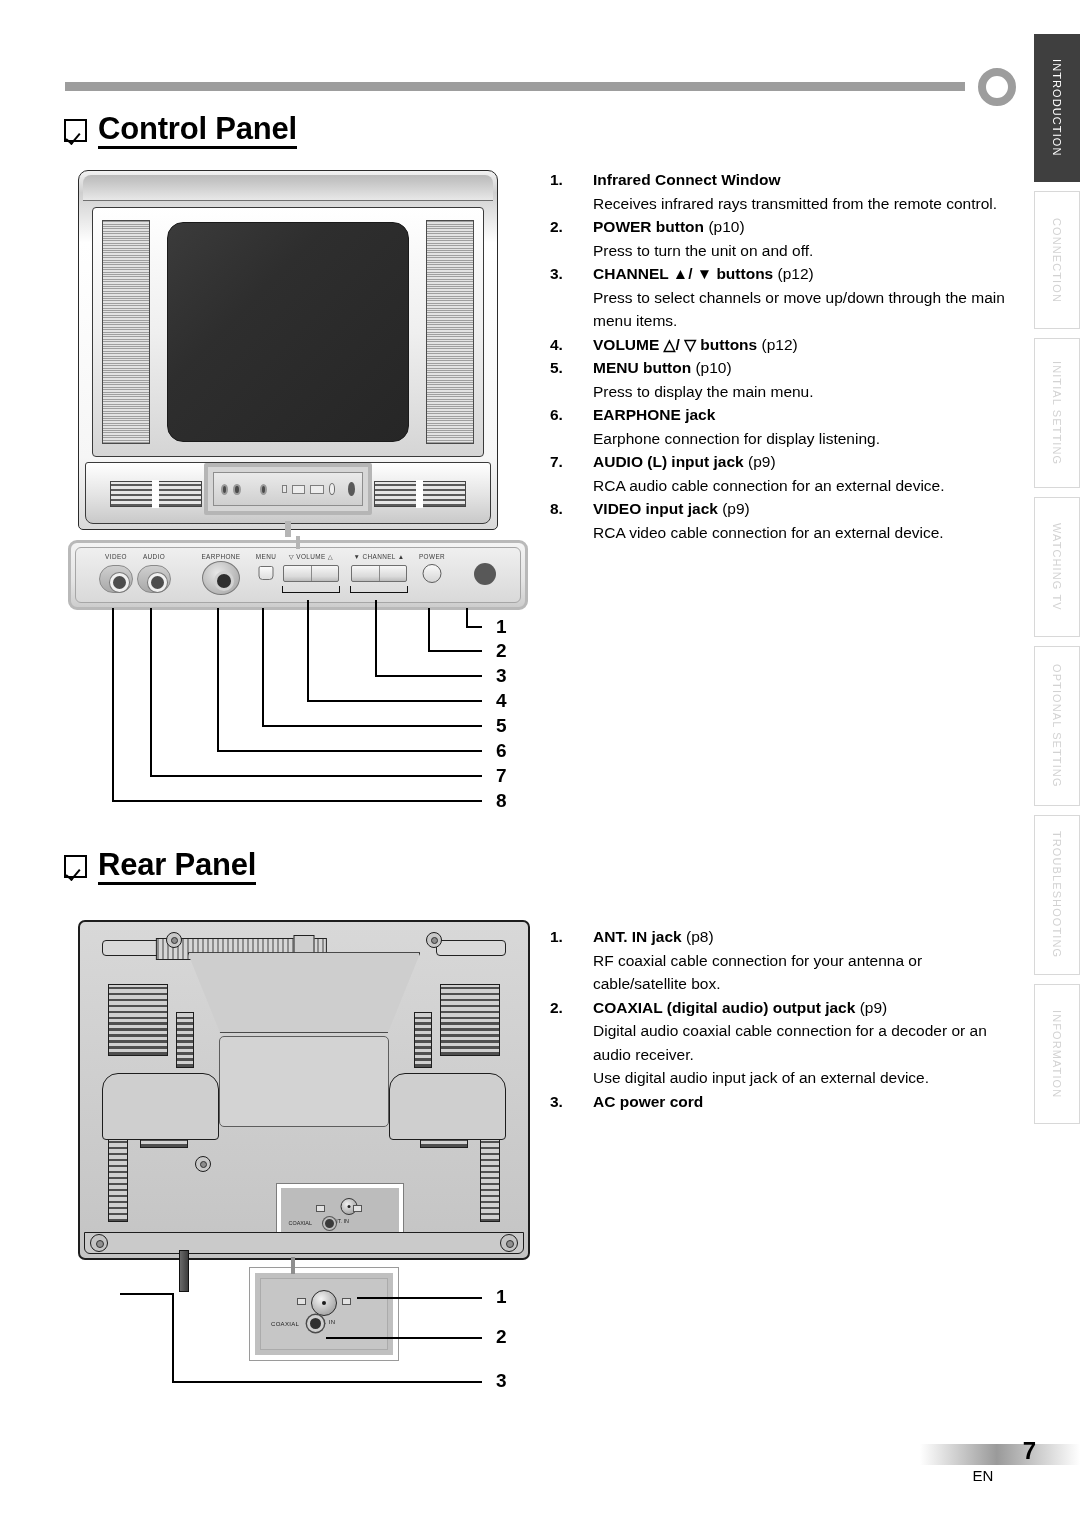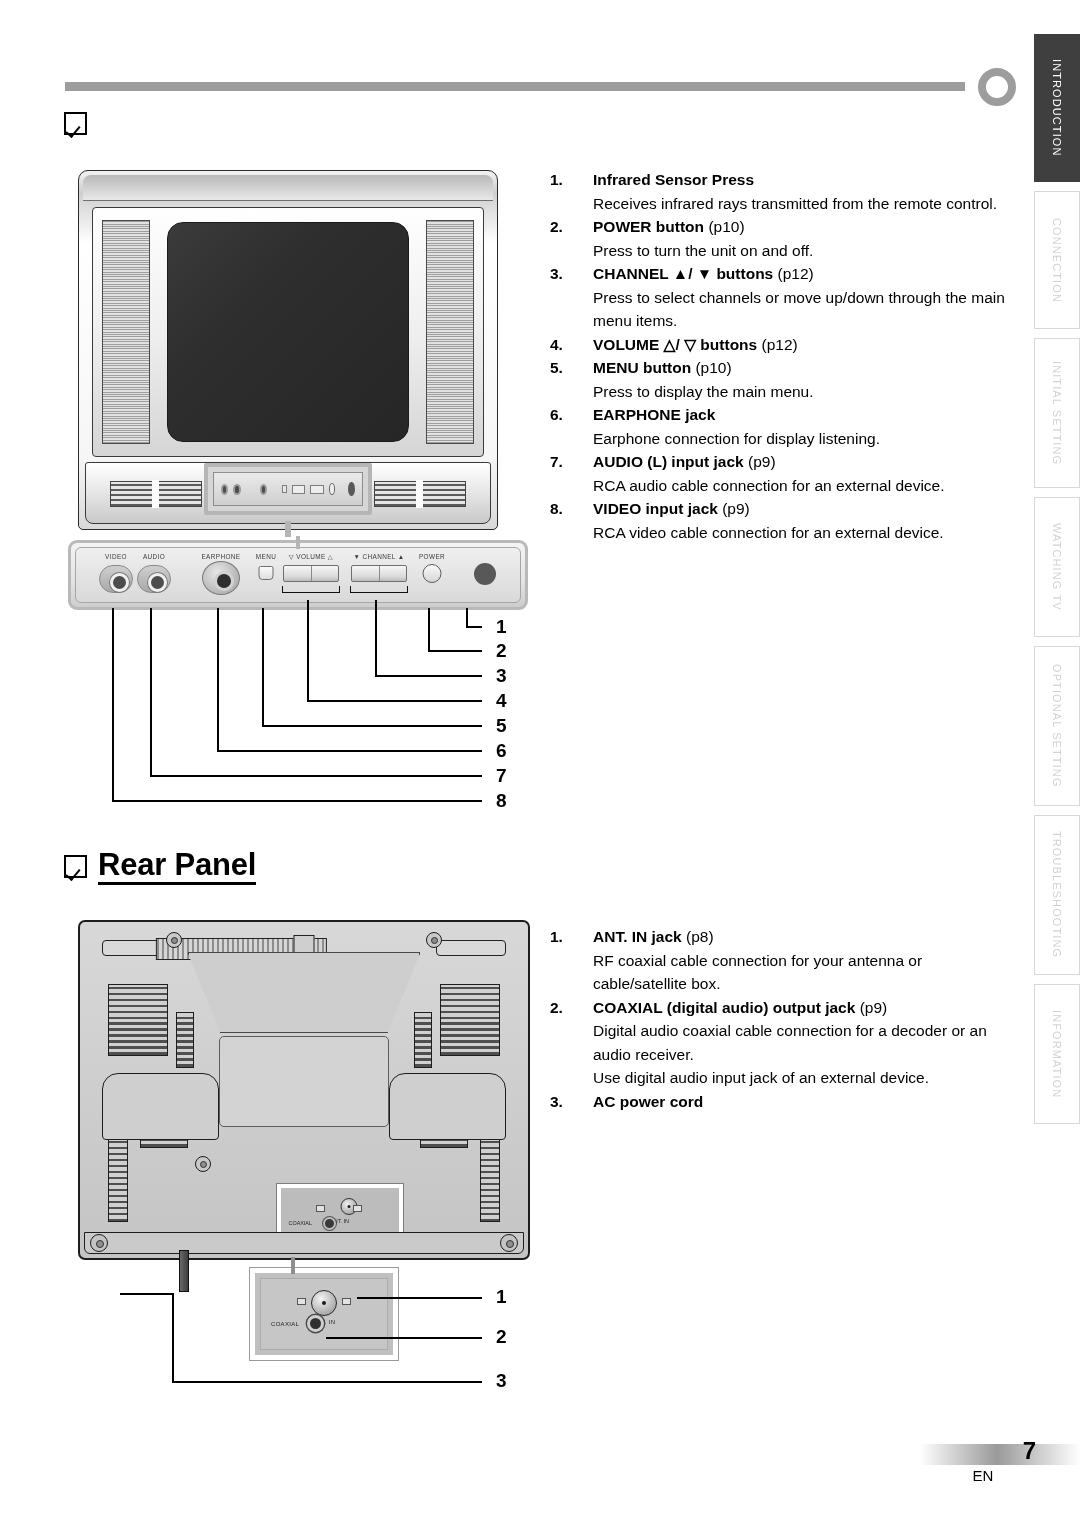--- a/index.html
+++ b/index.html
@@ -317,20 +317,21 @@
   .rd-stem { position:absolute; left:36px; top:-16px; width:3.5px; height:17px; background:#8f8f8f; }
 </style>
 </head>
 <body>
 
 <div class="header-rule"></div>
 <div class="header-ring"></div>
 
 <div class="sec-heading" id="heading-control">
   <span class="chk"></span>
+  <span class="sec-title">Control Panel</span>
 </div>
 
 <div class="tv-front">
   <div class="tvf-body">
     <div class="tvf-topbevel"></div>
     <div class="tvf-inner">
       <div class="tvf-grille left"></div>
       <div class="tvf-grille right"></div>
       <div class="tvf-screen"></div>
     </div>
@@ -418,21 +419,21 @@
   <span class="co-num" style="left:496px; top:726px;">5</span>
   <span class="co-num" style="left:496px; top:751px;">6</span>
   <span class="co-num" style="left:496px; top:776px;">7</span>
   <span class="co-num" style="left:496px; top:801px;">8</span>
 </div>
 
 <div class="desc-col" id="desc-control">
   <div class="desc-item">
     <span class="desc-num">1.</span>
     <span class="desc-body">
-      <span class="desc-term"><span>Infrared Sensor Press</span> <span class="pg"></span></span><br>
+      <span class="desc-term"><span>Infrared Connect Window</span> <span class="pg"></span></span><br>
       <span class="desc-text">Receives infrared rays transmitted from the remote control.</span>
     </span>
   </div>
   <div class="desc-item">
     <span class="desc-num">2.</span>
     <span class="desc-body">
       <span class="desc-term"><span>POWER button</span> <span class="pg">(p10)</span></span><br>
       <span class="desc-text">Press to turn the unit on and off.</span>
     </span>
   </div>

